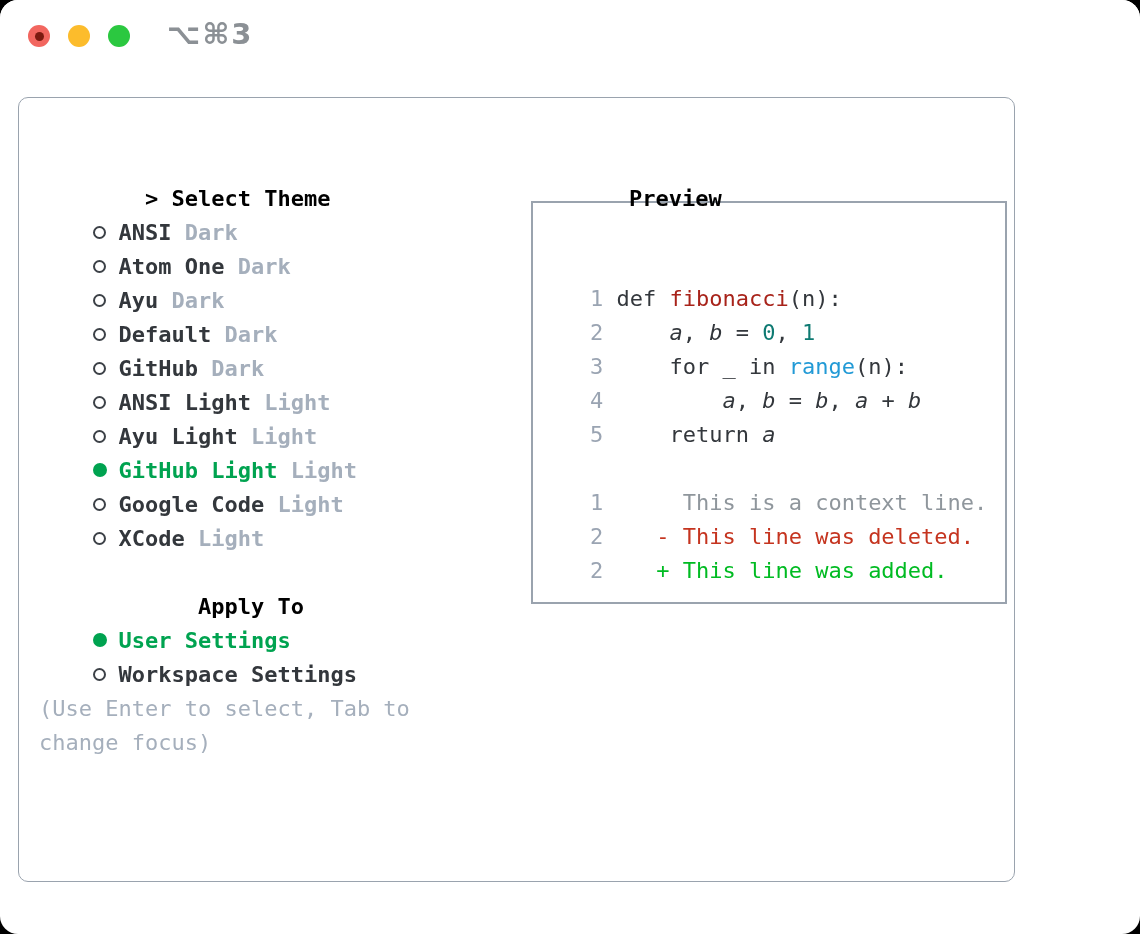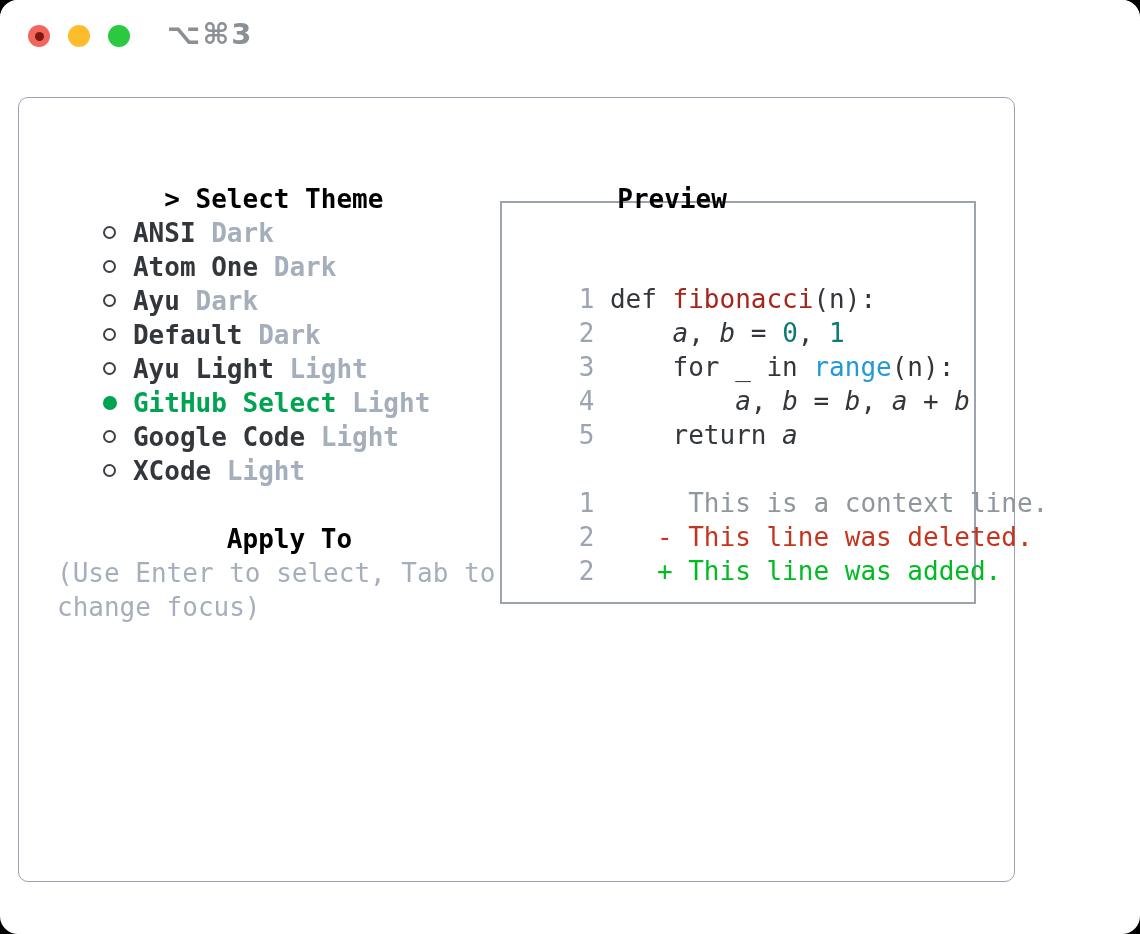--- a/index.html
+++ b/index.html
@@ -22,43 +22,43 @@
   .tl.yellow{left:68px;background:var(--tl-yellow);}
   .tl.green{left:108px;background:var(--tl-green);}
   .tl .dot{position:absolute;inset:0;margin:auto;width:9px;height:9px;border-radius:50%;
            background:var(--tl-red-dot);}
   .wtitle{position:absolute;left:167px;top:17px;font-family:"DejaVu Sans",sans-serif;
           font-weight:700;font-size:29px;color:var(--title-gray);letter-spacing:2px;}
 
   
   .panel{position:absolute;left:18px;top:97px;width:995px;height:783px;
          border:1.5px solid var(--panel-border);border-radius:10px;background:#fff;
-         font-size:26px;line-height:34px;color:var(--text-dark);}
+         font-size:22px;line-height:34px;color:var(--text-dark);}
   .leftcol{position:absolute;left:20px;top:50px;}
-  .rightcol{position:absolute;left:473px;top:50px;}
+  .rightcol{position:absolute;left:504px;top:50px;}
 
   .row{height:34px;white-space:pre;}
   .gut{display:inline-block;width:2ch;}
   .htext,.prompt{font-weight:bold;color:var(--heading-black);}
 
   .circ{display:inline-block;width:13px;height:13px;box-sizing:border-box;
         border:2px solid #3c4147;border-radius:50%;vertical-align:middle;
         margin:0 0 4px 1px;}
   .item .nm{color:var(--text-dark);font-weight:bold;}
   .item .sfx{color:var(--muted-gray);margin-left:1ch;font-weight:bold;}
   .item.selected .nm{color:var(--accent-green);}
   .item.selected .circ{background:var(--accent-green);border-color:var(--accent-green);
         width:14px;height:14px;}
 
   #apply-section{margin-top:34px;}
-  .hint{margin-top:34px;max-width:30ch;white-space:normal;color:var(--muted-gray);margin-left:18px;}
+  .hint{margin-top:34px;max-width:30ch;white-space:normal;color:var(--muted-gray);}
 
   
   .previewbox{margin:19px 0 0 8px;width:476px;height:403px;box-sizing:border-box;
-              border:2px solid var(--panel-border);padding:45px 14px;background:#fff;}
+              border:2px solid var(--panel-border);padding:45px 4px;background:#fff;}
   .ln{display:inline-block;width:2ch;color:var(--line-number-gray);}
   .spacer{height:34px;}
   .tok-pl{color:var(--text-dark);}
   .tok-fn{color:var(--function-red);}
   .tok-num{color:var(--number-teal);}
   .tok-bi{color:var(--builtin-blue);text-align:center;}
   .tok-var{color:var(--text-dark);font-style:italic;}
   .diff.context{color:var(--context-gray);}
   .diff.deleted{color:var(--deleted-red);}
   .diff.added{color:var(--added-green);}
@@ -92,44 +92,59 @@
 
   <div class="row item">
     <span class="gut"><i class="circ"></i></span><span class="nm">Ayu</span><span class="sfx">Dark</span>
   </div>
 
   <div class="row item">
     <span class="gut"><i class="circ"></i></span><span class="nm">Default</span><span class="sfx">Dark</span>
   </div>
 
 
+  <div class="row item">
+    <span class="gut"><i class="circ"></i></span><span class="nm">GitHub</span><span class="sfx">Dark</span>
+  </div>
 
+  <div class="row item">
+    <span class="gut"><i class="circ"></i></span><span class="nm">ANSI Light</span><span class="sfx">Light</span>
+  </div>
 
   <div class="row item">
     <span class="gut"><i class="circ"></i></span><span class="nm">Ayu Light</span><span class="sfx">Light</span>
   </div>
 
 
   <div class="row item selected">
-    <span class="gut"><i class="circ"></i></span><span class="nm">GitHub Select</span><span class="sfx">Light</span>
+    <span class="gut"><i class="circ"></i></span><span class="nm">GitHub Light</span><span class="sfx">Light</span>
   </div>
 
   <div class="row item">
     <span class="gut"><i class="circ"></i></span><span class="nm">Google Code</span><span class="sfx">Light</span>
   </div>
 
   <div class="row item">
     <span class="gut"><i class="circ"></i></span><span class="nm">XCode</span><span class="sfx">Light</span>
   </div>
 </div>
 
       <div id="apply-section">
         <div class="row">
           <span class="gut"></span><span class="htext">Apply To</span>
         </div>
+        <div id="apply-list">
+  <div class="row item selected">
+    <span class="gut"><i class="circ"></i></span><span class="nm">User Settings</span>
+  </div>
+
+  <div class="row item">
+    <span class="gut"><i class="circ"></i></span><span class="nm">Workspace Settings</span>
+  </div>
+</div>
       </div>
 
       <div class="hint">(Use Enter to select, Tab to change focus)</div>
     </div>
 
     <div class="rightcol">
       <div class="row">
         <span class="htext">Preview</span>
       </div>
       <div class="previewbox">

